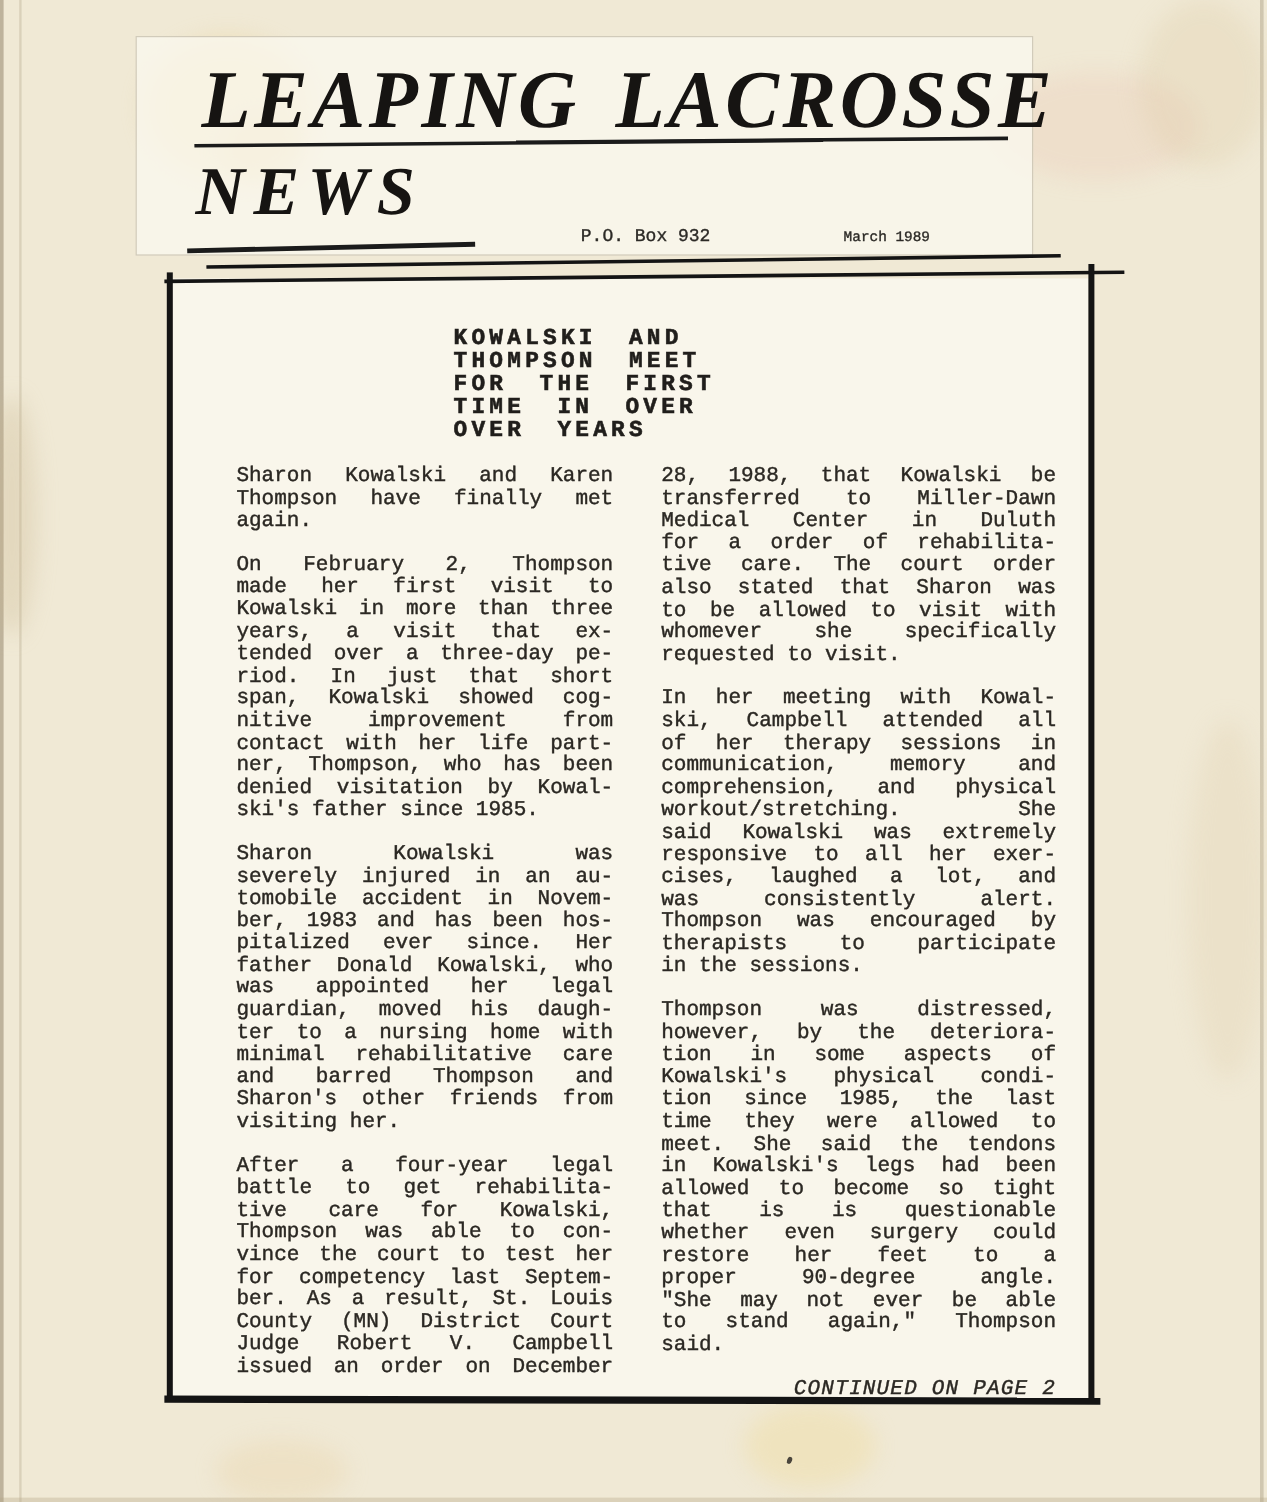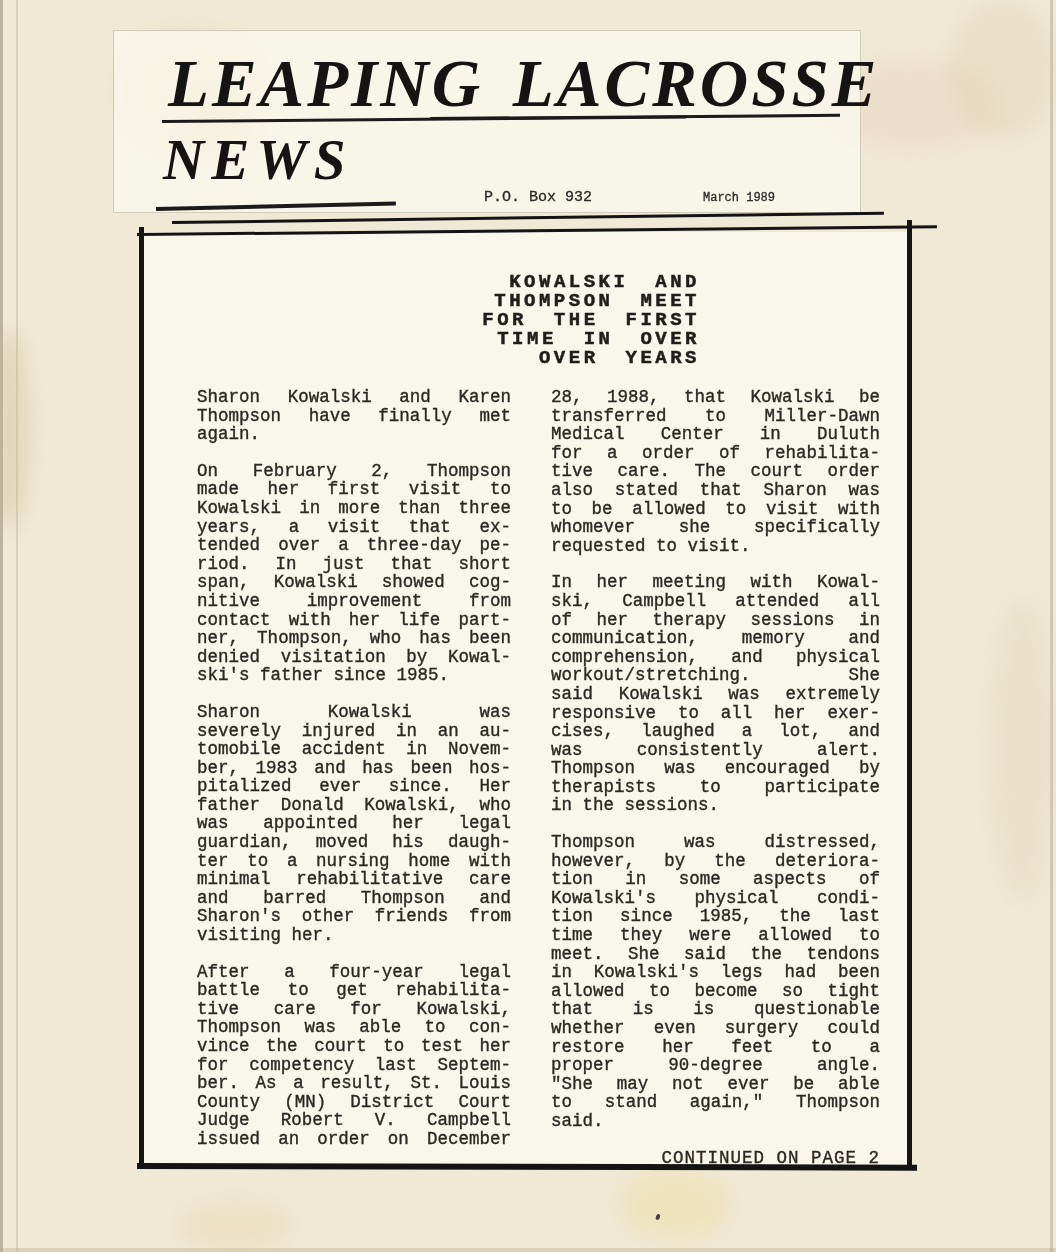--- a/index.html
+++ b/index.html
@@ -50,21 +50,21 @@
   
   .panel-bg{left:144px;top:232px;width:763px;height:934px;background:var(--panel);}
   #frame-top-a{left:172px;top:221px;width:712px;height:3px;background:var(--frame);transform:rotate(-0.75deg);transform-origin:left center;}
   #frame-top-b{left:137px;top:233px;width:800px;height:3px;background:var(--frame);transform:rotate(-0.55deg);transform-origin:left center;}
   #frame-left{left:139px;top:227px;width:5px;height:941px;background:var(--frame);}
   #frame-right{left:907px;top:220px;width:5px;height:948px;background:var(--frame);}
   #frame-bottom{left:137px;top:1163px;width:780px;height:6px;background:var(--frame);transform:rotate(0.12deg);transform-origin:left center;}
   
   #headline{
     left:378px;top:273px;width:322px;
-    text-align:right;
+    text-align:left;
     font-weight:bold;
     font-size:19px;line-height:19px;
     letter-spacing:3.5px;word-spacing:12px;
     color:#201e1b;
     -webkit-text-stroke:0.5px #201e1b;
     white-space:nowrap;
   }
   
   .col{
     position:absolute;top:388px;
@@ -73,20 +73,21 @@
   }
   #col-left{left:197px;width:314px;}
   #col-right{left:551px;width:329px;}
   .para{margin-bottom:18px;}
   .ln{text-align:justify;text-align-last:justify;}
   .ln.flush{text-align-last:left;}
   #continued{
     text-align:right;
     letter-spacing:1px;
     margin-top:1px;
+    font-style:italic;
   }
 </style>
 </head>
 <body>
 
 <div class="edge" style="left:0;top:0;width:3px;height:1252px;background:rgba(150,135,110,.55);"></div>
 <div class="edge" style="left:16px;top:0;width:2px;height:1252px;background:rgba(170,155,125,.3);"></div>
 <div class="edge" style="left:1050px;top:0;width:3px;height:1252px;background:rgba(160,148,120,.4);"></div>
 <div class="edge" style="left:0;top:1248px;width:1056px;height:4px;background:rgba(180,165,135,.35);"></div>
 

